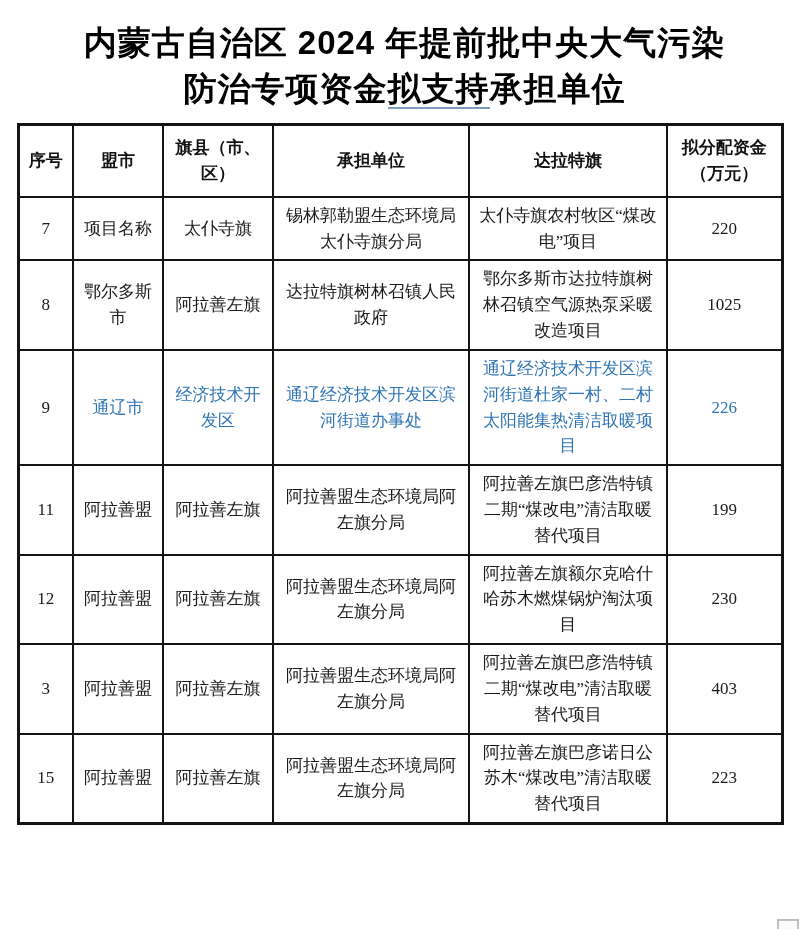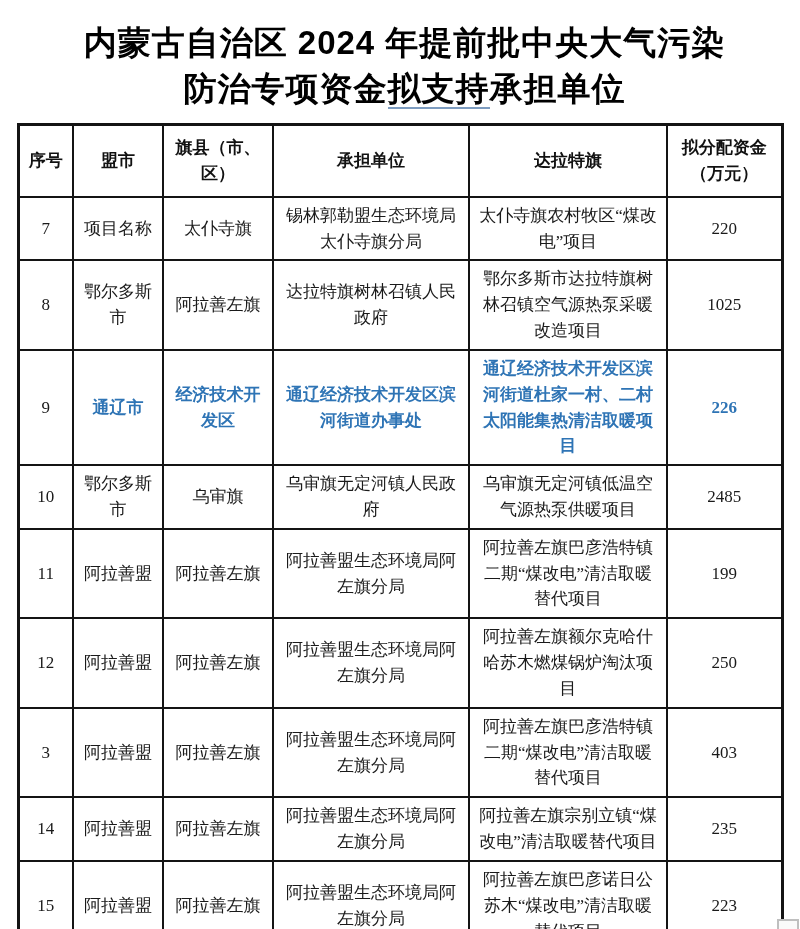--- a/index.html
+++ b/index.html
@@ -58,21 +58,21 @@
     color: #111111;
   }
   col.c-no     { width: 55px; }
   col.c-city   { width: 90px; }
   col.c-county { width: 110px; }
   col.c-unit   { width: 196px; }
   col.c-proj   { width: 198px; }
   col.c-amt    { width: 115px; }
   td.hl-text {
     color: var(--hl, #2e74b5);
-    font-weight: 700;
+    font-weight: 400;
     margin-left: 27px;
   }
   .corner-box {
     position: absolute;
     right: 1px;
     top: 899px;
     width: 18px;
     height: 20px;
     border: 2px solid #bfbfbf;
     background: #fafafa;
@@ -127,58 +127,42 @@
         </tr>
         <tr>
           <td>9</td>
           <td class="hl-text">通辽市</td>
           <td class="hl-text">经济技术开发区</td>
           <td class="hl-text">通辽经济技术开发区滨河街道办事处</td>
           <td class="hl-text">通辽经济技术开发区滨河街道杜家一村、二村太阳能集热清洁取暖项目</td>
           <td class="hl-text">226</td>
         </tr>
         <tr>
-          <td>10</td>
-          <td>鄂尔多斯市</td>
-          <td>乌审旗</td>
-          <td>乌审旗无定河镇人民政府</td>
-          <td>乌审旗无定河镇低温空气源热泵供暖项目</td>
-          <td>2485</td>
-        </tr>
-        <tr>
           <td>11</td>
           <td>阿拉善盟</td>
           <td>阿拉善左旗</td>
           <td>阿拉善盟生态环境局阿左旗分局</td>
           <td>阿拉善左旗巴彦浩特镇二期“煤改电”清洁取暖替代项目</td>
           <td>199</td>
         </tr>
         <tr>
           <td>12</td>
           <td>阿拉善盟</td>
           <td>阿拉善左旗</td>
           <td>阿拉善盟生态环境局阿左旗分局</td>
           <td>阿拉善左旗额尔克哈什哈苏木燃煤锅炉淘汰项目</td>
-          <td>250</td>
+          <td>230</td>
         </tr>
         <tr>
           <td>3</td>
           <td>阿拉善盟</td>
           <td>阿拉善左旗</td>
           <td>阿拉善盟生态环境局阿左旗分局</td>
           <td>阿拉善左旗巴彦浩特镇二期“煤改电”清洁取暖替代项目</td>
           <td>403</td>
-        </tr>
-        <tr>
-          <td>14</td>
-          <td>阿拉善盟</td>
-          <td>阿拉善左旗</td>
-          <td>阿拉善盟生态环境局阿左旗分局</td>
-          <td>阿拉善左旗宗别立镇“煤改电”清洁取暖替代项目</td>
-          <td>235</td>
         </tr>
         <tr>
           <td>15</td>
           <td>阿拉善盟</td>
           <td>阿拉善左旗</td>
           <td>阿拉善盟生态环境局阿左旗分局</td>
           <td>阿拉善左旗巴彦诺日公苏木“煤改电”清洁取暖替代项目</td>
           <td>223</td>
         </tr>
       </tbody>

